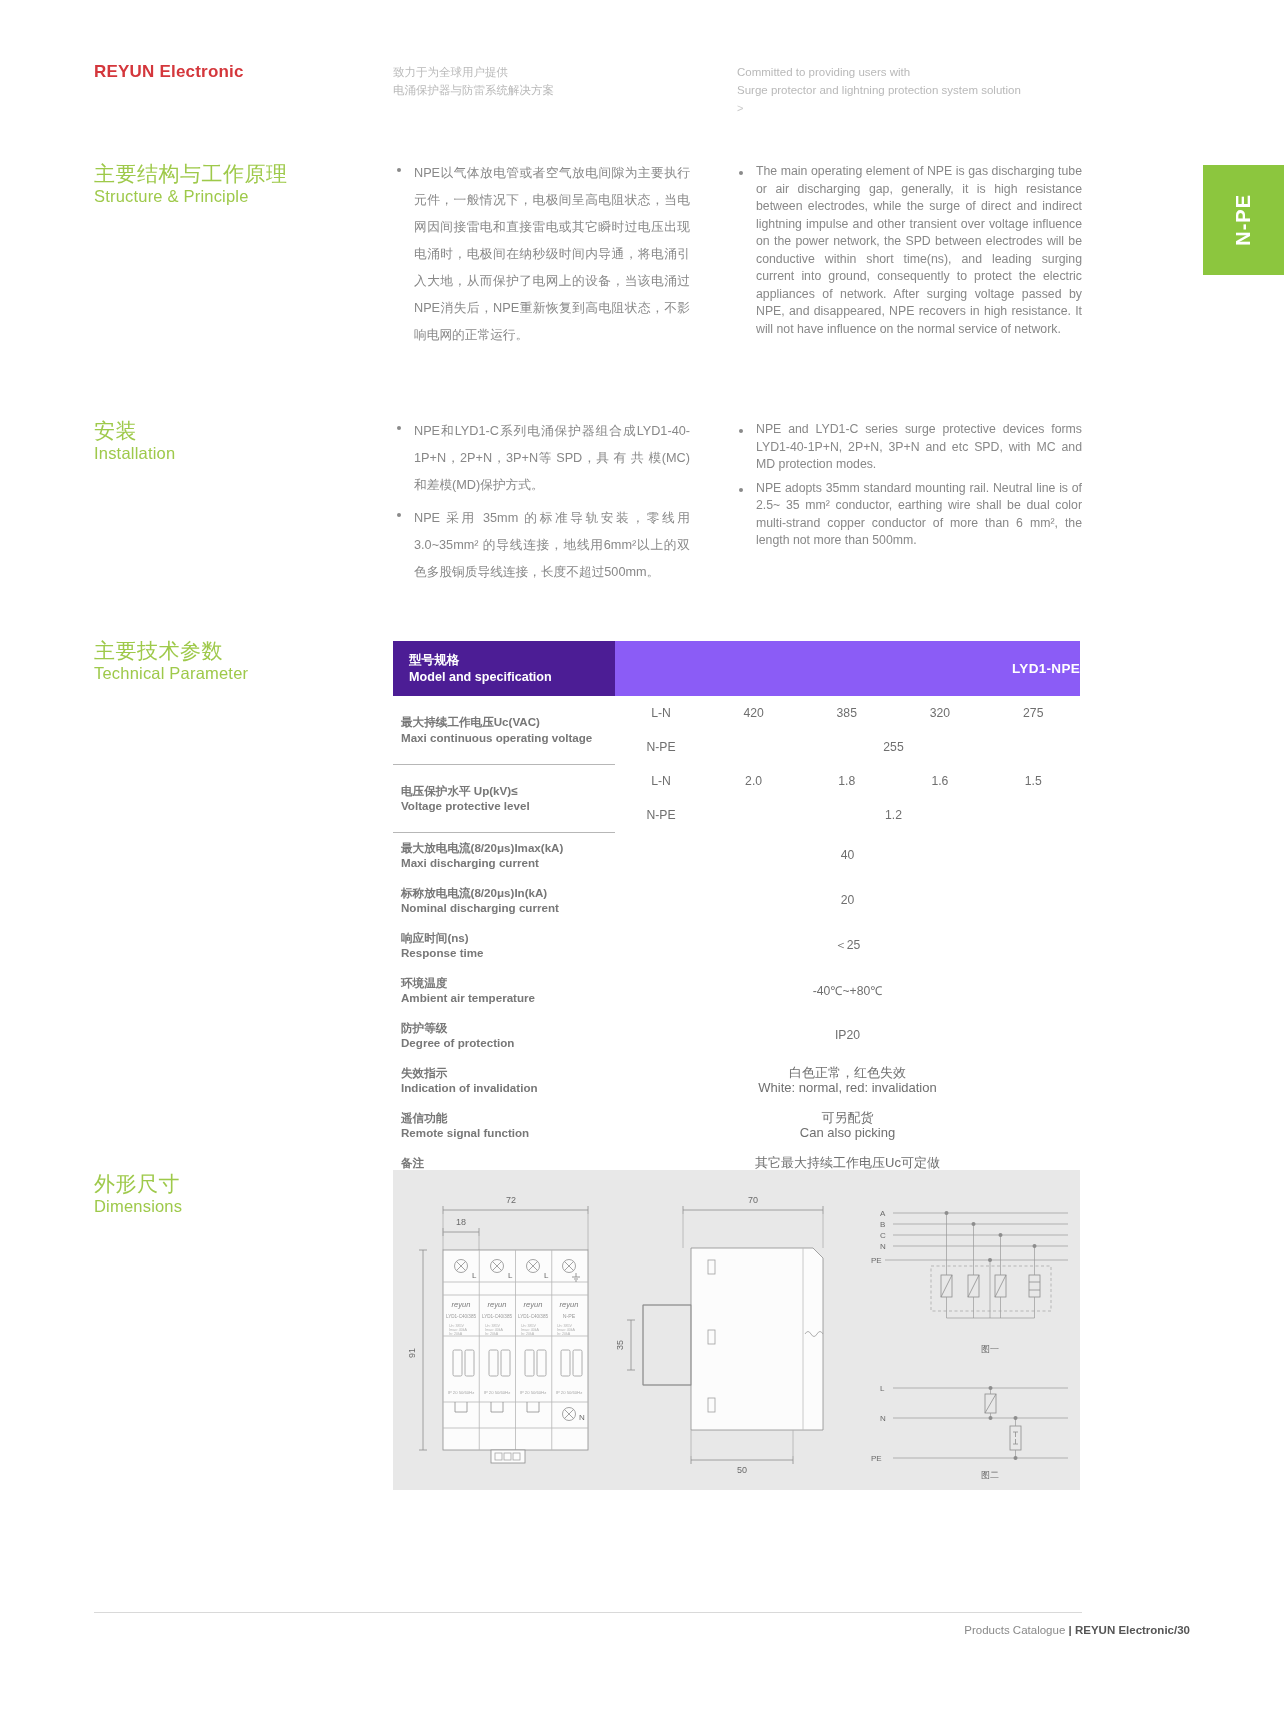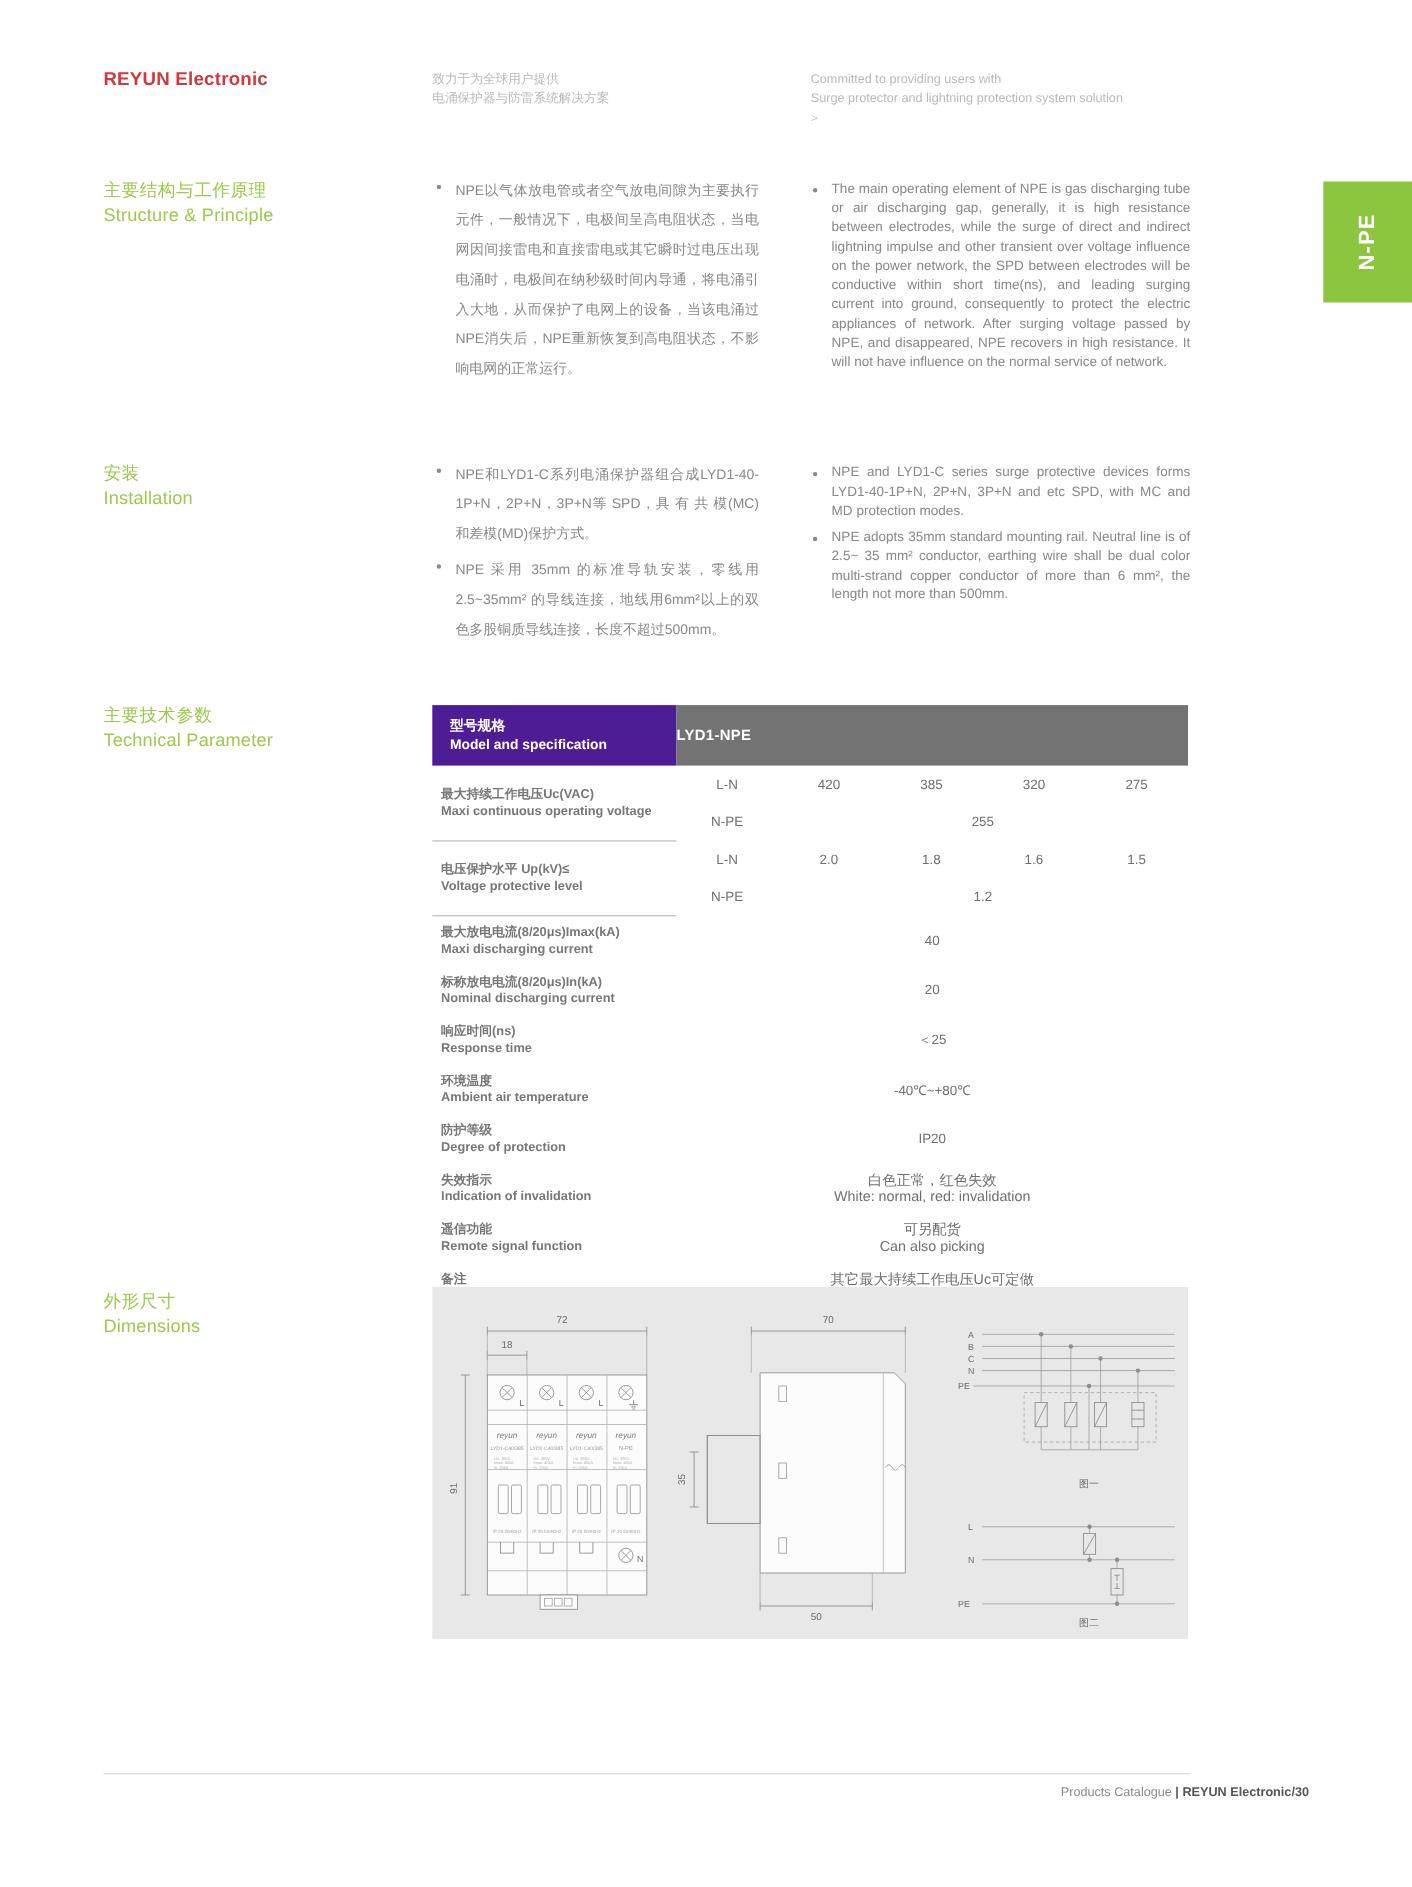--- a/index.html
+++ b/index.html
@@ -41,21 +41,21 @@
     display: flex; align-items: center; justify-content: center;
   }
   .side-tab span {
     color: #ffffff; font-size: 20px; font-weight: bold;
     writing-mode: vertical-rl; transform: rotate(180deg);
     letter-spacing: 1px;
   }
 
   
   .sec-title { position: absolute; left: 94px; width: 280px; color: #9ec94a; }
-  .sec-title .cn { font-size: 16px; line-height: 22px; letter-spacing: 0.5px; }
+  .sec-title .cn { font-size: 21px; line-height: 22px; letter-spacing: 0.5px; }
   .sec-title .en { font-size: 16.5px; line-height: 22px; letter-spacing: 0.2px; }
 
   
   .bullets { position: absolute; }
   .bullets li {
     list-style: none; position: relative;
     padding-left: 19px; color: #888888;
     margin-bottom: 6px;
   }
   .bullets li::before {
@@ -76,21 +76,21 @@
   .spec-table th, .spec-table td {
     border: none; vertical-align: middle;
   }
   .hdr-left {
     background: #4c1d95; color: #ffffff; text-align: left;
     padding: 11px 0 11px 16px; width: 222px;
     font-size: 12.6px; line-height: 16.5px; font-weight: bold;
     border-right: 1px solid #ffffff;
   }
   .hdr-right {
-    background: #737373; color: #ffffff; text-align: left;
+    background: #8b5cf6; color: #ffffff; text-align: right;
     font-size: 13.5px; font-weight: bold; letter-spacing: 0.3px;
     padding: 11px 0;
   }
   .lbl {
     text-align: left; padding: 7px 8px 7px 8px; width: 222px;
     font-size: 11.6px; line-height: 15.5px; color: #777777;
     border-bottom: 1px solid #d0d0d0;
     border-right: 1px solid #cfdba8;
     font-weight: bold;
   }
@@ -163,21 +163,21 @@
     <li>The main operating element of NPE is gas discharging tube or air discharging gap, generally, it is high resistance between electrodes, while the surge of direct and indirect lightning impulse and other transient over voltage influence on the power network, the SPD between electrodes will be conductive within short time(ns), and leading surging current into ground, consequently to protect the electric appliances of network. After surging voltage passed by NPE, and disappeared, NPE recovers in high resistance. It will not have influence on the normal service of network.</li>
   </ul>
 
   <div class="sec-title" style="top:420px;">
     <div class="cn">安装</div>
     <div class="en">Installation</div>
   </div>
 
   <ul class="bullets cn-col" style="top:418px;">
     <li>NPE和LYD1-C系列电涌保护器组合成LYD1-40-1P+N，2P+N，3P+N等 SPD，具 有 共 模(MC)和差模(MD)保护方式。</li>
-    <li>NPE 采用 35mm 的标准导轨安装，零线用 2.5~35mm² 的导线连接，地线用6mm²以上的双色多股铜质导线连接，长度不超过500mm。</li>
+    <li>NPE 采用 35mm 的标准导轨安装，零线用 3.0~35mm² 的导线连接，地线用6mm²以上的双色多股铜质导线连接，长度不超过500mm。</li>
   </ul>
 
   <ul class="bullets en-col" style="top:421px;">
     <li>NPE and LYD1-C series surge protective devices forms LYD1-40-1P+N, 2P+N, 3P+N and etc SPD, with MC and MD protection modes.</li>
     <li>NPE adopts 35mm standard mounting rail. Neutral line is of 2.5~ 35 mm² conductor, earthing wire shall be dual color multi-strand copper conductor of more than 6 mm², the length not more than 500mm.</li>
   </ul>
 
   <div class="sec-title" style="top:640px;">
     <div class="cn">主要技术参数</div>
     <div class="en">Technical Parameter</div>

